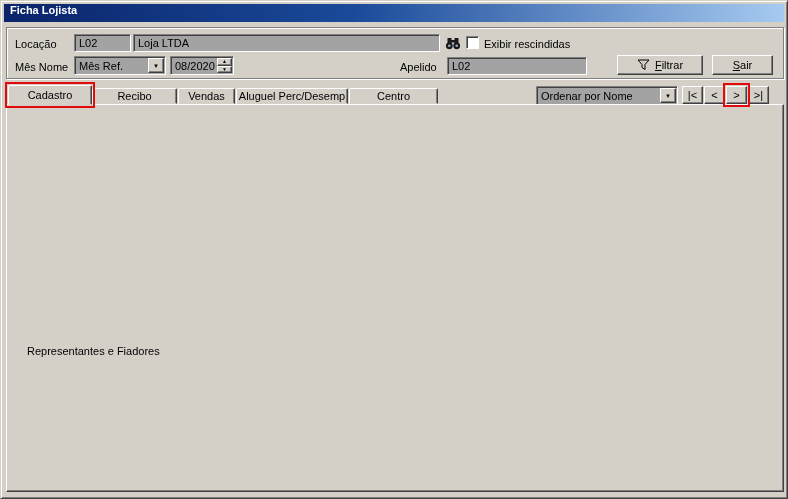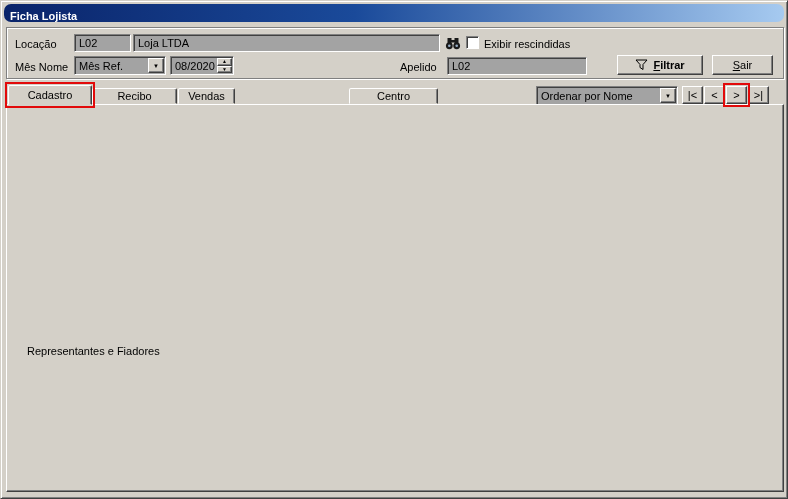--- a/index.html
+++ b/index.html
@@ -8,21 +8,21 @@
 
   .window {
     position:relative; width:788px; height:499px; background:#d4d0c8;
     border:1px solid; border-color:#d4d0c8 #404040 #404040 #d4d0c8;
     box-shadow: inset 1px 1px 0 #fff, inset -1px -1px 0 #808080;
     overflow:hidden;
   }
   .titlebar {
     position:absolute; left:3px; top:3px; right:3px; height:18px;
     background:linear-gradient(to right,#0a246a 0%,#1a4a9a 45%,#a6caf0 100%);
-    color:#fff; font-weight:bold; display:flex; align-items:flex-end; padding-left:6px;border-radius:7px;
+    color:#fff; font-weight:bold; display:flex; align-items:flex-start; padding-left:6px;
   }
   .etched {
     position:absolute; border:1px solid #808080;
     box-shadow: inset 1px 1px 0 #fff, 1px 1px 0 #fff;
   }
   .lbl { position:absolute; white-space:nowrap; }
   .field {
     position:absolute; height:18px; background:#a3a3a3;
     border:1px solid; border-color:#808080 #fff #fff #808080;
     box-shadow: inset 1px 1px 0 #404040;
@@ -143,38 +143,41 @@
       <span class="spinbtn">▲</span>
       <span class="spinbtn">▼</span>
     </span>
   </div>
 
   <span class="lbl" style="left:399px;top:60px">Apelido</span>
   <div class="field" style="left:446px;top:56px;width:140px">
     <span class="fval">L02</span>
   </div>
 
-  <div class="btn3d" style="left:616px;top:54px;width:86px;height:20px;font-weight:bold">
+  <div class="btn3d" style="left:616px;top:54px;width:86px;height:20px;font-weight:normal">
     <svg class="icon-svg" width="13" height="12" viewBox="0 0 13 12">
       <path d="M1 1 H12 L8 5.5 V10.5 L5 8.5 V5.5 Z" fill="none" stroke="#000" stroke-width="1"></path>
     </svg>
     <span><span class="accel">F</span><span>iltrar</span></span>
   </div>
   <div class="btn3d" style="left:711px;top:54px;width:61px;height:20px">
     <span><span class="accel">S</span><span>air</span></span>
   </div>
 
   <div class="tab active" style="left:7px;width:84px">
     <span>Cadastro</span>
   </div>
   <div class="tab" style="left:91px;width:85px">
     <span>Recibo</span>
   </div>
   <div class="tab" style="left:177px;width:57px">
     <span>Vendas</span>
+  </div>
+  <div class="tab" style="left:235px;width:112px">
+    <span>Aluguel Perc/Desemp</span>
   </div>
   <div class="tab" style="left:348px;width:89px">
     <span>Centro</span>
   </div>
   <div class="annotation" style="left:4px;top:81px;width:90px;height:26px"></div>
 
   <div class="field" style="left:535px;top:85px;width:142px;height:19px">
     <span class="fval">Ordenar por Nome</span>
     <i class="ddbtn">▼</i>
   </div>

